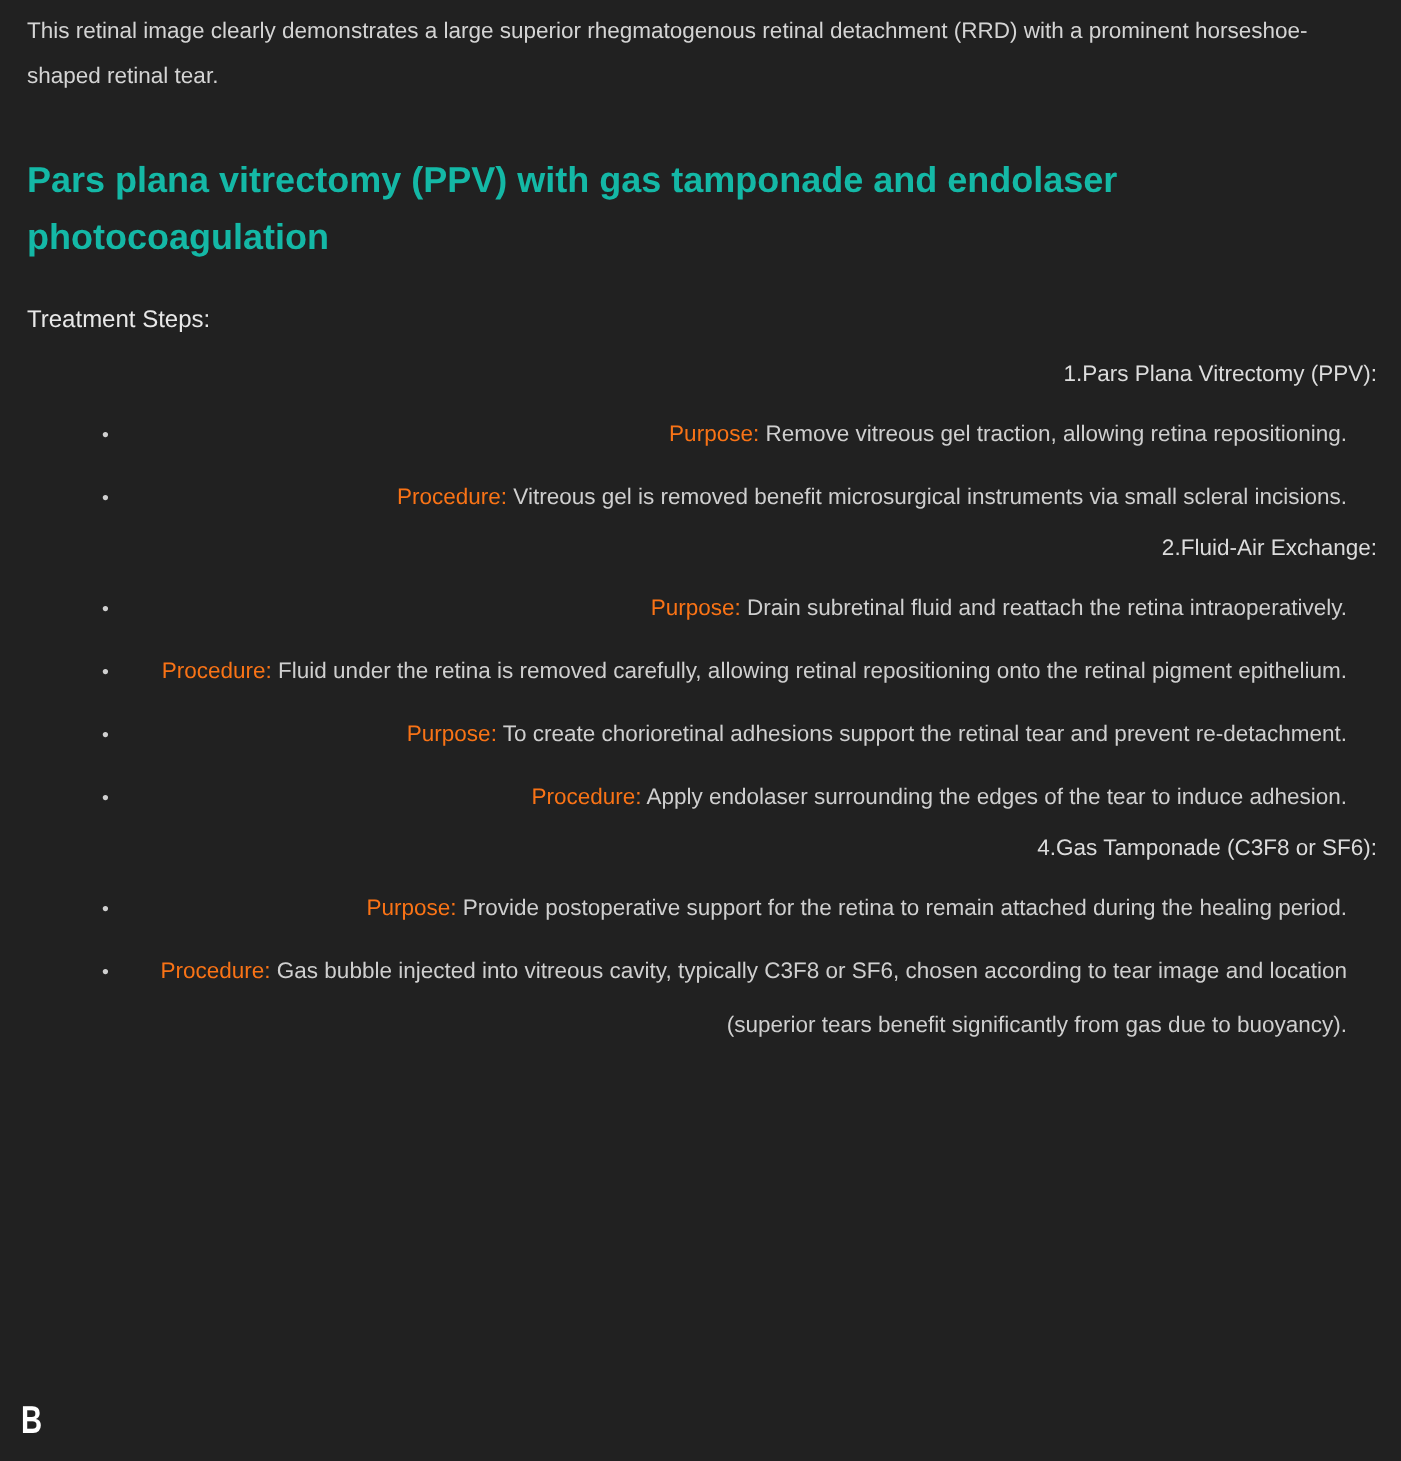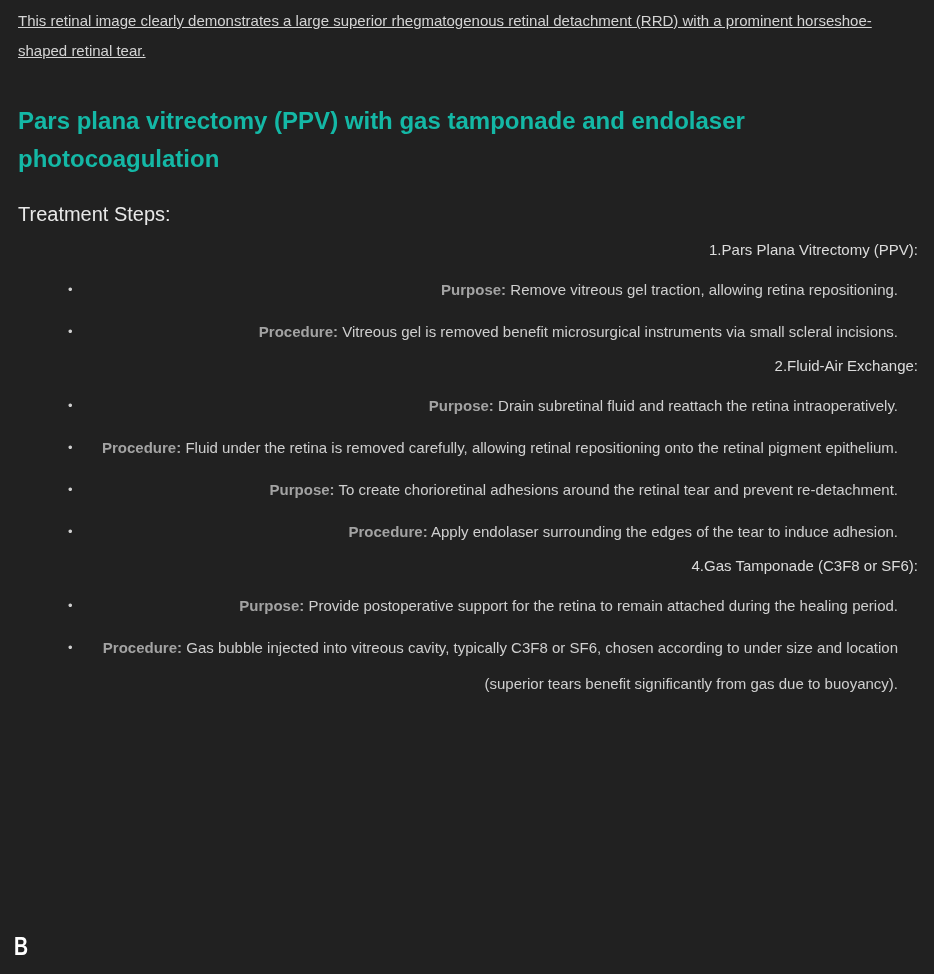--- a/index.html
+++ b/index.html
@@ -4,32 +4,32 @@
 <style>
   html, body { margin: 0; padding: 0; }
   body {
     width: 934px; height: 974px; overflow: hidden;
     background: #212121;
     color: #d9d9d9;
     font-family: "Liberation Sans", sans-serif;
     position: relative;
   }
   .content { position: absolute; left: 18px; top: 0; width: 900px; }
-  .intro { margin: 0; padding-top: 6px; font-size: 15px; line-height: 30px; color: #d4d4d4; text-decoration: underline; }
+  .intro { margin: 0; padding-top: 6px; font-size: 15px; line-height: 30px; color: #d4d4d4; }
   .h3 { margin: 18px 0 0 0; font-size: 20px; line-height: 28px; color: #e8e8e8; font-weight: normal; }
   .h2 { margin: 36px 0 0 0; font-size: 24px; line-height: 38px; color: #14b8a6; font-weight: bold; }
-  .h3b { margin: 22px 0 0 0; font-size: 20px; line-height: 28px; color: #e8e8e8; font-weight: normal; }
+  .h3b { margin: 22px 0 0 0; font-size: 16px; line-height: 28px; color: #e8e8e8; font-weight: normal; }
   ol.steps { list-style: none; margin: 6px 0 0 0; padding: 0; }
   .step { margin: 0; text-align: right; }
   .step-title { display: block; padding-left: 14px; font-size: 15px; line-height: 32px; color: #dcdcdc; }
   .step-title .num { display: inline-block; width: 24px; }
   ul.sub { list-style: none; margin: 0; padding: 0; }
   .sub-item { position: relative; padding-left: 78px; padding-right: 20px; font-size: 15px; line-height: 36px; color: #cfcfcf; margin-top: 6px; }
   .sub-item .bullet { position: absolute; left: 50px; top: 0; color: #d0d0d0; font-size: 13px; }
-  .sub-item .label { font-weight: bold; color: #a3a3a3; }
+  .sub-item .label { font-weight: normal; color: #f97316; }
   .sub-item .text { }
   .panel-label {
     position: absolute; left: 14px; bottom: 12px;
     font-family: "Liberation Sans", sans-serif;
     font-weight: bold; font-size: 26px; color: #ffffff;
     transform: scaleX(0.75); transform-origin: left bottom;
   }
 </style>
 </head>
 <body>
@@ -49,27 +49,27 @@
     </li>
     <li class="step">
       <span class="step-title"><span class="num">2.</span><span>Fluid-Air Exchange:</span></span>
       <ul class="sub">
         <li class="sub-item"><span class="bullet">•</span><span class="label">Purpose:</span><span class="text"> Drain subretinal fluid and reattach the retina intraoperatively.</span></li>
         <li class="sub-item"><span class="bullet">•</span><span class="label">Procedure:</span><span class="text"> Fluid under the retina is removed carefully, allowing retinal repositioning onto the retinal pigment epithelium.</span></li>
       </ul>
     </li>
     <li class="step">
       <ul class="sub">
-        <li class="sub-item"><span class="bullet">•</span><span class="label">Purpose:</span><span class="text"> To create chorioretinal adhesions around the retinal tear and prevent re-detachment.</span></li>
+        <li class="sub-item"><span class="bullet">•</span><span class="label">Purpose:</span><span class="text"> To create chorioretinal adhesions support the retinal tear and prevent re-detachment.</span></li>
         <li class="sub-item"><span class="bullet">•</span><span class="label">Procedure:</span><span class="text"> Apply endolaser surrounding the edges of the tear to induce adhesion.</span></li>
       </ul>
     </li>
     <li class="step">
       <span class="step-title"><span class="num">4.</span><span>Gas Tamponade (C3F8 or SF6):</span></span>
       <ul class="sub">
         <li class="sub-item"><span class="bullet">•</span><span class="label">Purpose:</span><span class="text"> Provide postoperative support for the retina to remain attached during the healing period.</span></li>
-        <li class="sub-item"><span class="bullet">•</span><span class="label">Procedure:</span><span class="text"> Gas bubble injected into vitreous cavity, typically C3F8 or SF6, chosen according to under size and location (superior tears benefit significantly from gas due to buoyancy).</span></li>
+        <li class="sub-item"><span class="bullet">•</span><span class="label">Procedure:</span><span class="text"> Gas bubble injected into vitreous cavity, typically C3F8 or SF6, chosen according to tear image and location (superior tears benefit significantly from gas due to buoyancy).</span></li>
       </ul>
     </li>
   </ol>
 </div>
 
 <div class="panel-label">B</div>
 
 </body></html>

